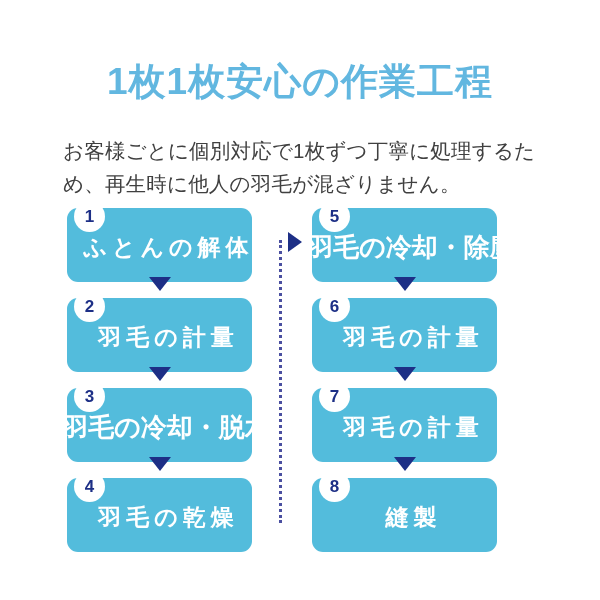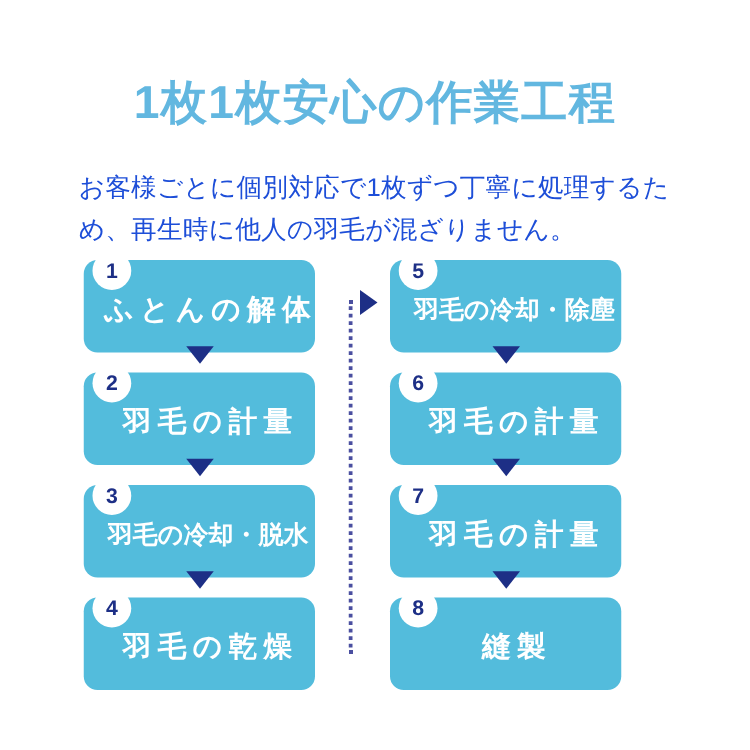--- a/index.html
+++ b/index.html
@@ -36,21 +36,21 @@
     line-height: 1.15;
     white-space: nowrap;
   }
 
   
   .lead {
     position: absolute;
     left: 63px;
     top: 113px;
     width: 478px;
-    color: #1d4ed8;
+    color: #404040;
     font-size: 20.5px;
     line-height: 1.62;
     letter-spacing: 0.2px;
     text-align: left;
   }
 
   
   .flow {
     position: absolute;
     left: 0;
@@ -89,21 +89,21 @@
     justify-content: center;
     color: #ffffff;
     font-size: 23px;
     font-weight: bold;
     letter-spacing: 1.5px;
     padding-left: 14px;
     padding-top: 4px;
     box-sizing: border-box;
     white-space: nowrap;
   }
-  .step-label.tight { font-size: 20px; letter-spacing: 0px; }
+  .step-label.tight { font-size: 26px; letter-spacing: 0px; }
   .step-label.wide  { letter-spacing: 5px; padding-left: 18px; }
 
   .step-badge {
     position: absolute;
     left: 7px;
     top: -7px;
     width: 31px;
     height: 31px;
     border-radius: 50%;
     background: #ffffff;

